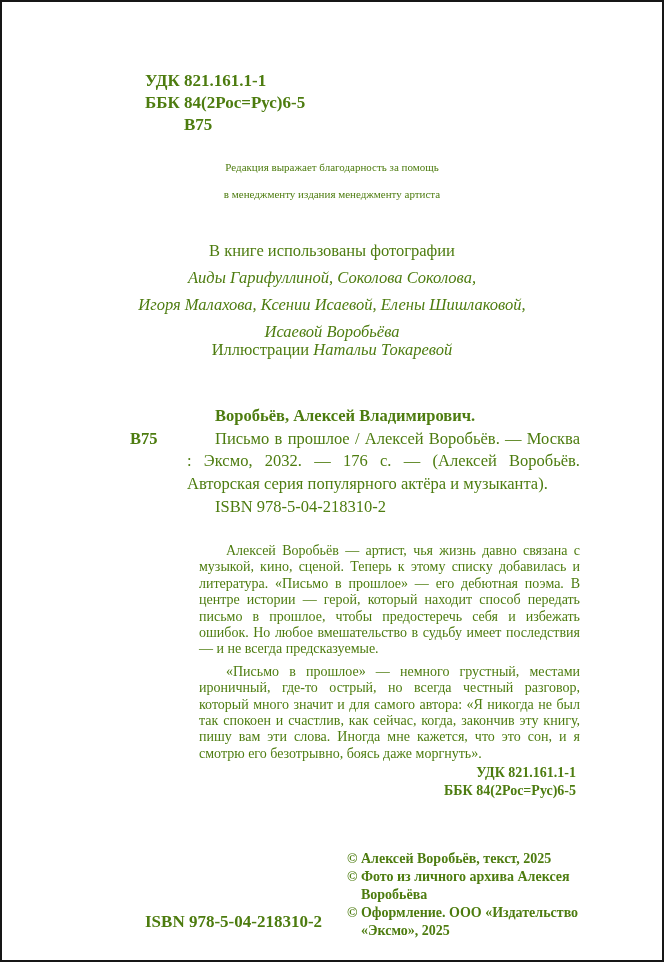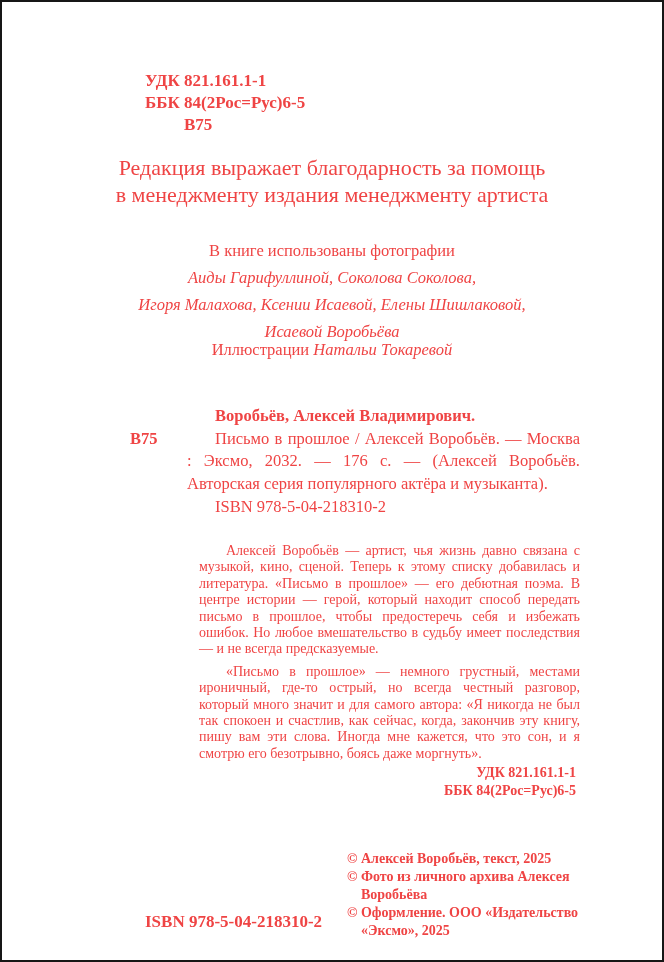--- a/index.html
+++ b/index.html
@@ -7,39 +7,39 @@
     padding: 0;
     background: #ffffff;
   }
   .page {
     position: relative;
     width: 664px;
     height: 962px;
     box-sizing: border-box;
     background: #ffffff;
     border: 2px solid #161616;
-    color: #ef4444;
+    color: #4d7c0f;
     font-family: "Liberation Serif", "DejaVu Serif", serif;
     overflow: hidden;
   }
   .abs { position: absolute; }
   .centered { left: 0; width: 100%; text-align: center; }
   .italic { font-style: italic; }
 
   
   .top-codes {
     left: 143px; top: 68px;
     font-size: 17px; line-height: 22px; font-weight: bold;
   }
   .top-codes .code-line { padding-left: 39px; }
 
   
   .thanks {
     top: 152px;
-    font-size: 22px; line-height: 27px;
+    font-size: 11px; line-height: 27px;
   }
 
   
   .photos {
     top: 235px;
     font-size: 16.5px; line-height: 27px;
   }
   .photos .names { font-style: italic; }
 
   

